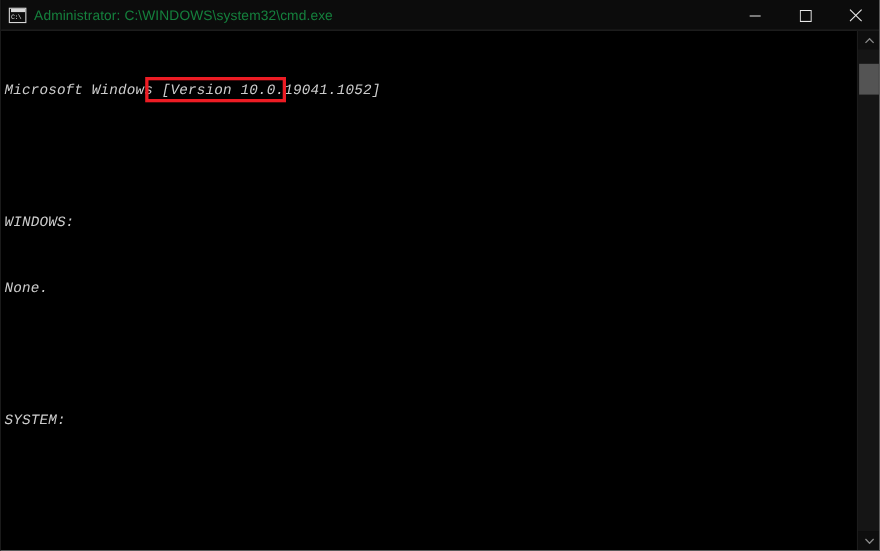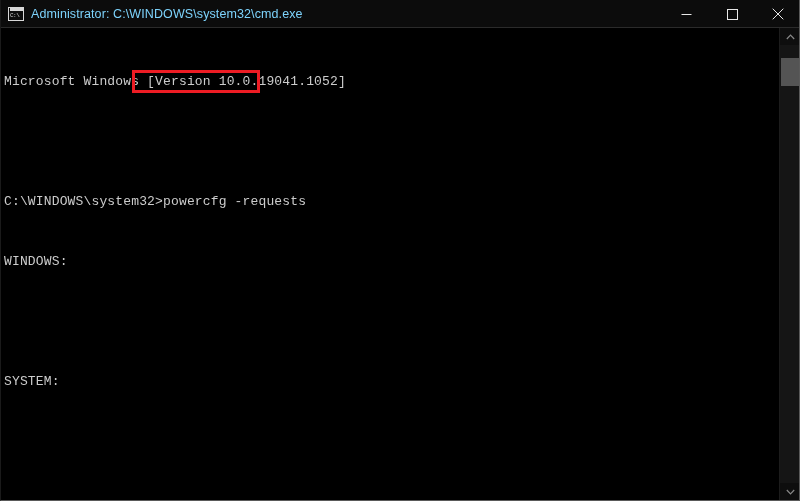--- a/index.html
+++ b/index.html
@@ -63,21 +63,21 @@
     font-family: "Liberation Mono", monospace;
     font-size: 6px;
     line-height: 7px;
     color: #d8d8d8;
     letter-spacing: -0.5px;
   }
 
   #title-text {
     font-family: "Liberation Sans", sans-serif;
     font-size: 12.5px;
-    color: #7dd3fc;
+    color: #15803d;
     white-space: nowrap;
     letter-spacing: 0.1px;
   }
 
   #window-controls {
     position: absolute;
     right: 0; top: 0;
     height: 28px;
     display: flex;
   }
@@ -103,20 +103,21 @@
     height: 472px;
     background: #000000;
     padding: 4px 0 0 3px;
     font-family: "Liberation Mono", "DejaVu Sans Mono", monospace;
     font-size: 13px;
     line-height: 20px;
     color: #cccccc;
     white-space: pre;
     overflow: hidden;
     letter-spacing: 0.15px;
+    font-style: italic;
   }
 
   .line {
     height: 20px;
     white-space: pre;
     font-family: "Liberation Mono", "DejaVu Sans Mono", monospace;
   }
 
   .line.blank { color: transparent; }
 
@@ -204,22 +205,22 @@
           <line x1="0.7" y1="0.7" x2="11.3" y2="11.3" stroke="#e8e8e8" stroke-width="1"></line>
           <line x1="11.3" y1="0.7" x2="0.7" y2="11.3" stroke="#e8e8e8" stroke-width="1"></line>
         </svg>
       </button>
     </div>
   </div>
 
   <div id="console">
     <div class="line">Microsoft Windows [Version 10.0.19041.1052]</div>
     <div class="line blank">&nbsp;</div>
-    <div class="line">C:\WINDOWS\system32&gt;powercfg -requests</div>
     <div class="line">WINDOWS:</div>
+    <div class="line">None.</div>
     <div class="line blank">&nbsp;</div>
     <div class="line">SYSTEM:</div>
     
     
     
     
     
     
     
     

